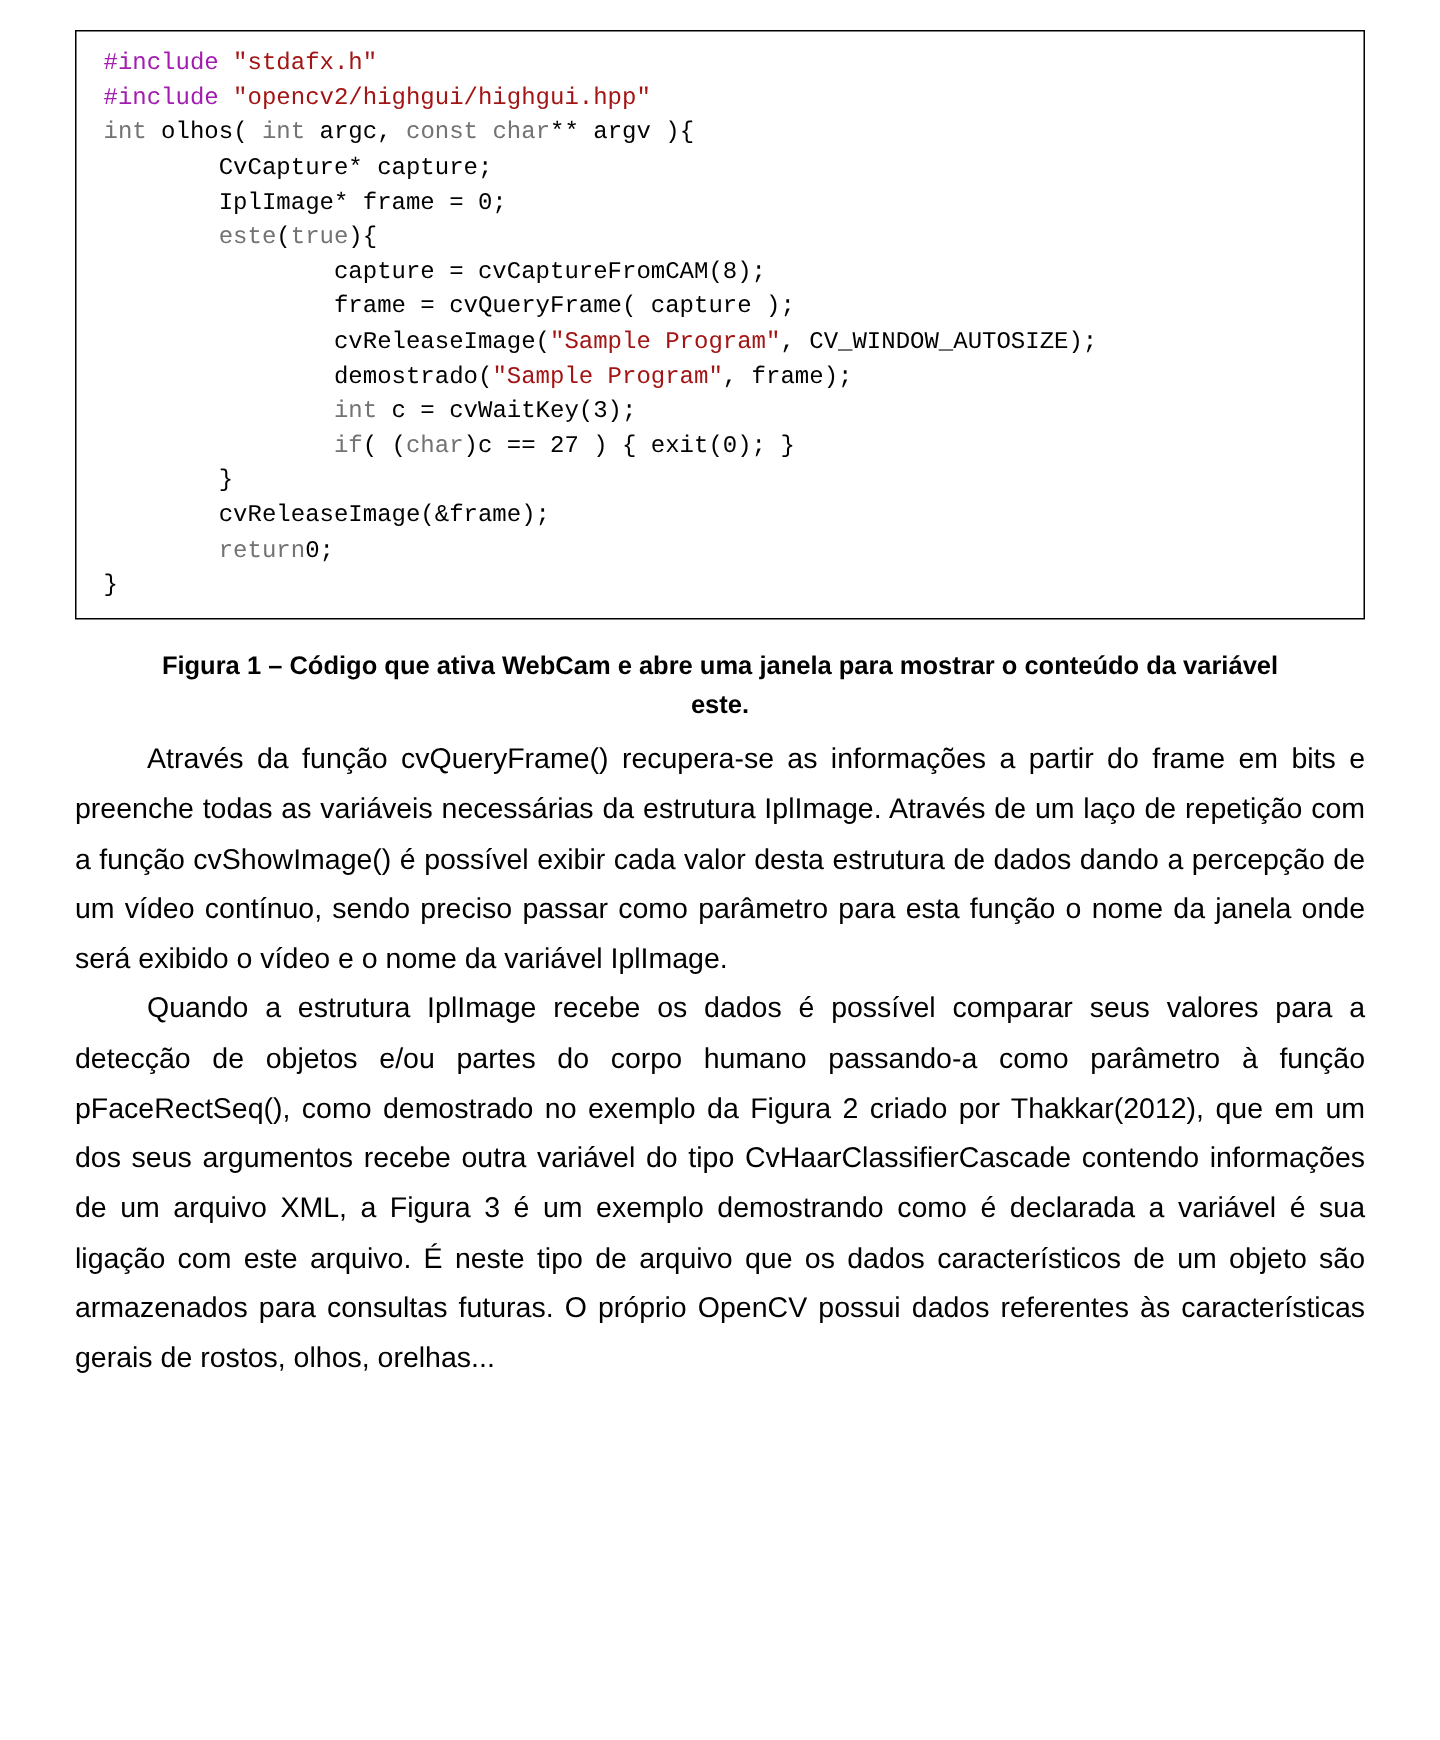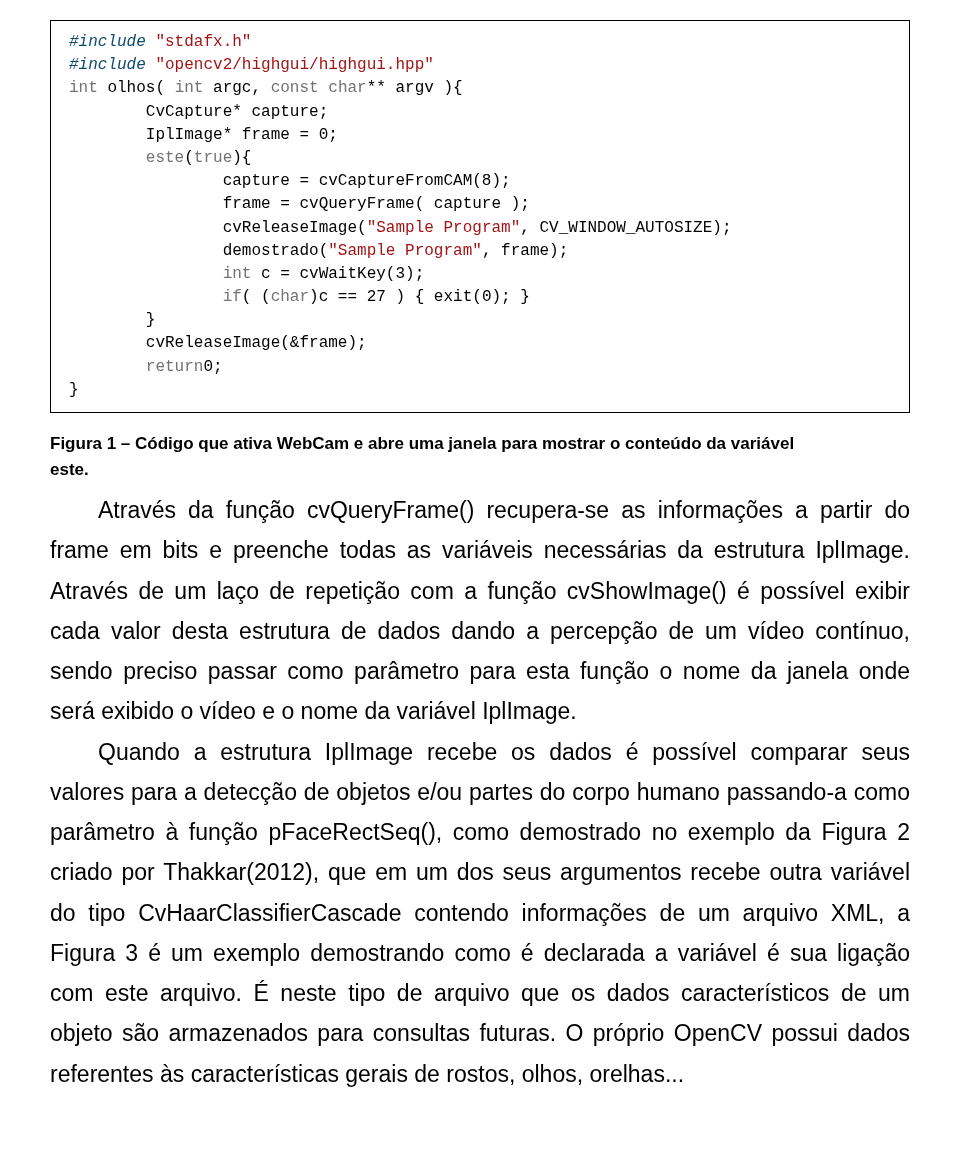--- a/index.html
+++ b/index.html
@@ -17,32 +17,32 @@
   }
   .code-box {
     border: 1.5px solid #000000;
     padding: 10px 18px 10px 18px;
     margin-bottom: 18px;
     font-family: Consolas, "Courier New", monospace;
     font-size: 16px;
     line-height: 1.45;
     white-space: pre;
   }
-  .kw-preproc { color: #0c4a6e; font-style: italic; }
+  .kw-preproc { color: #a21caf; }
   .kw-string  { color: #a31515; }
   .kw-type    { color: #737373; }
   .caption {
-    text-align: left;
+    text-align: center;
     font-weight: bold;
     font-size: 17px;
     line-height: 1.5;
     margin: 0 0 8px 0;
   }
   .body-text {
-    font-size: 23px;
+    font-size: 19px;
     line-height: 1.75;
     text-align: justify;
     margin: 0;
   }
   .body-text .indent {
     display: inline-block;
     width: 48px;
   }
 </style>
 </head>

